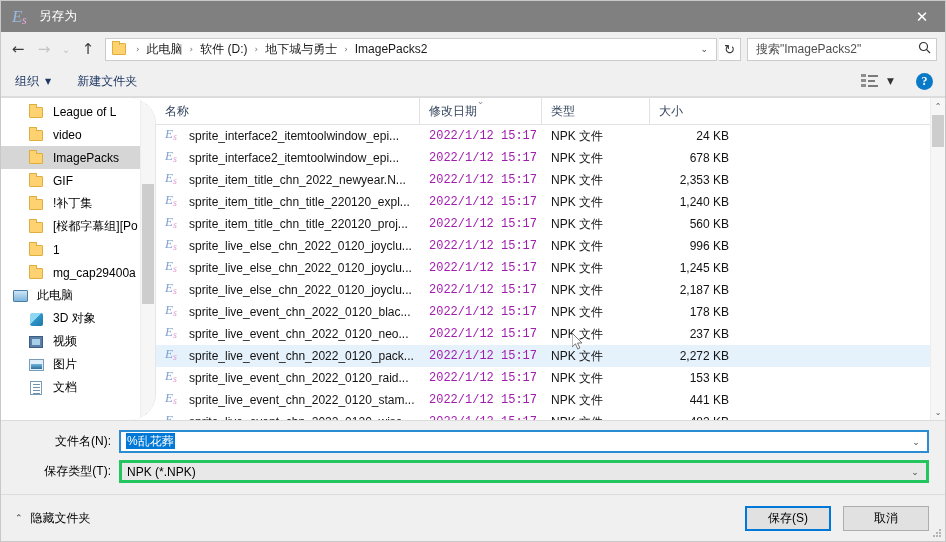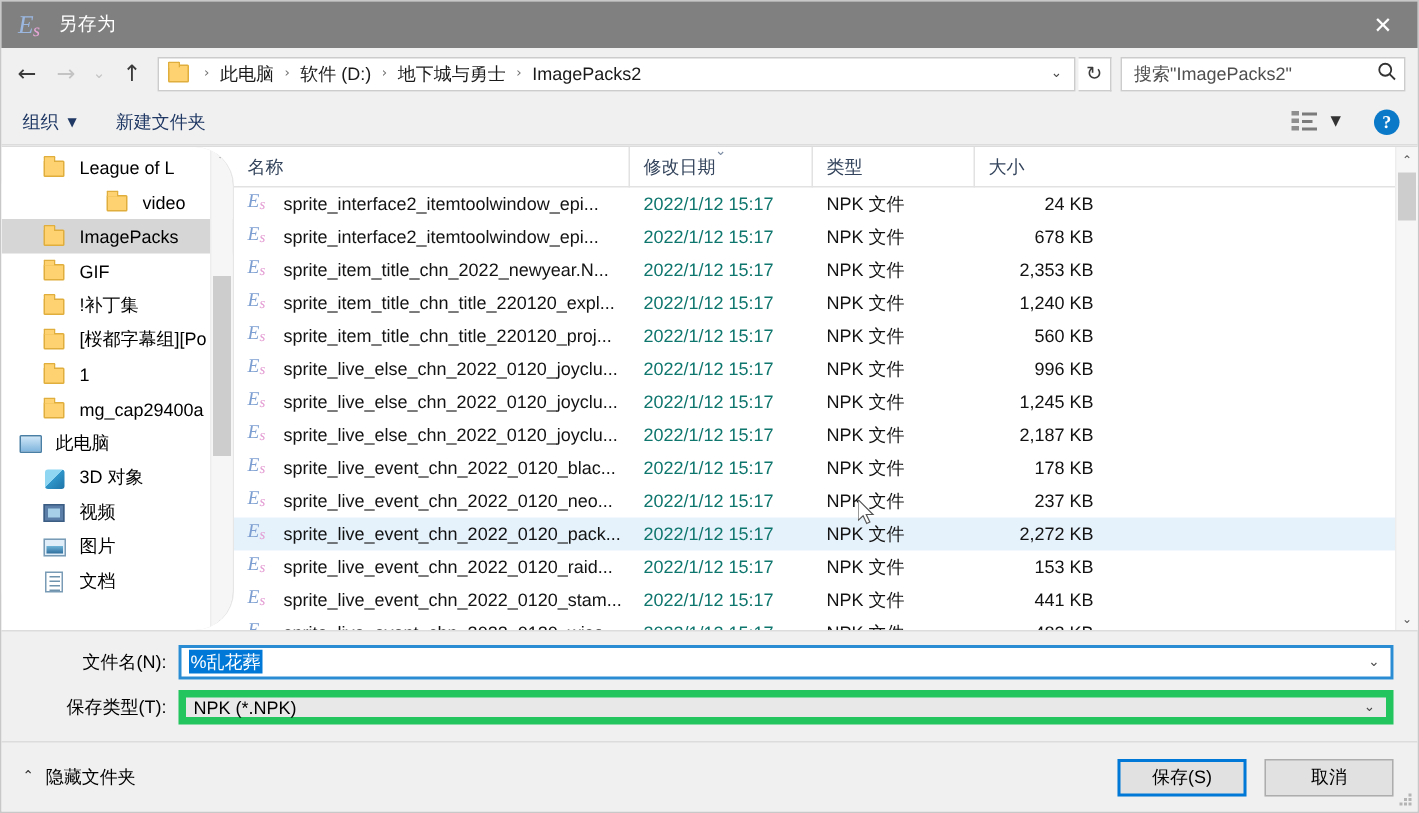--- a/index.html
+++ b/index.html
@@ -396,21 +396,21 @@
     position: absolute; left: 0; top: -2px;
     font-family: "Liberation Serif", serif;
     font-size: 13px; color: #7d9fd1; font-style: italic;
   }
   .f-ico .s {
     position: absolute; left: 8px; top: 3px;
     font-family: "Liberation Serif", serif;
     font-size: 10px; color: #e39ad2; font-style: italic;
   }
   .f-name { width: 231px; overflow: hidden; }
-  .f-date { width: 122px; padding-left: 9px; color: #0f766e; }
+  .f-date { width: 122px; padding-left: 9px; color: #a21caf; font-family: Liberation Mono, monospace; }
   .f-type { width: 108px; padding-left: 9px; }
   .f-size { width: 90px; text-align: right; padding-right: 11px; }
 
   .cursor-arrow {
     position: absolute;
     left: 571px; top: 332px;
     width: 12px; height: 18px;
     pointer-events: none;
     z-index: 20;
   }
@@ -439,21 +439,21 @@
   .combo {
     flex: 1 1 auto;
     margin-right: 16px;
     height: 23px;
     background: #ffffff;
     border: 1px solid #7a7a7a;
     display: flex;
     align-items: center;
   }
   .combo.focused { border: 2px solid #2a8dd4; }
-  .combo.disabledbg { background: #e8e8e8; border: 5px solid #22c55e; }
+  .combo.disabledbg { background: #e8e8e8; border: 3px solid #22c55e; }
   .combo-val {
     flex: 1 1 auto;
     font-size: 12px;
     padding-left: 5px;
     color: #000;
     white-space: nowrap; overflow: hidden;
   }
   .sel-text {
     background: #0078d7;
     color: #ffffff;
@@ -582,21 +582,21 @@
       <div class="tree" id="tree">
           <div class="tree-item" style="padding-left: 28px;">
             <div class="t-ico">
               <div class="ico-folder"></div>
             </div>
             <span class="tree-label">League of L</span>
             <span class="pin"><svg width="10" height="11" viewBox="0 0 10 11">
                 <path d="M2 1 L8 1 L6.6 4 L9 6 L5.5 6 L5 10 L4.5 6 L1 6 L3.4 4 Z" fill="#9a9a9a"></path>
               </svg></span>
           </div>
-          <div class="tree-item" style="padding-left: 28px; margin-left: 42px;">
+          <div class="tree-item" style="padding-left: 28px;">
             <div class="t-ico">
               <div class="ico-folder"></div>
             </div>
             <span class="tree-label">video</span>
             <span class="pin"><svg width="10" height="11" viewBox="0 0 10 11">
                 <path d="M2 1 L8 1 L6.6 4 L9 6 L5.5 6 L5 10 L4.5 6 L1 6 L3.4 4 Z" fill="#9a9a9a"></path>
               </svg></span>
           </div>
           <div class="tree-item selected" style="padding-left: 28px;">
             <div class="t-ico">

